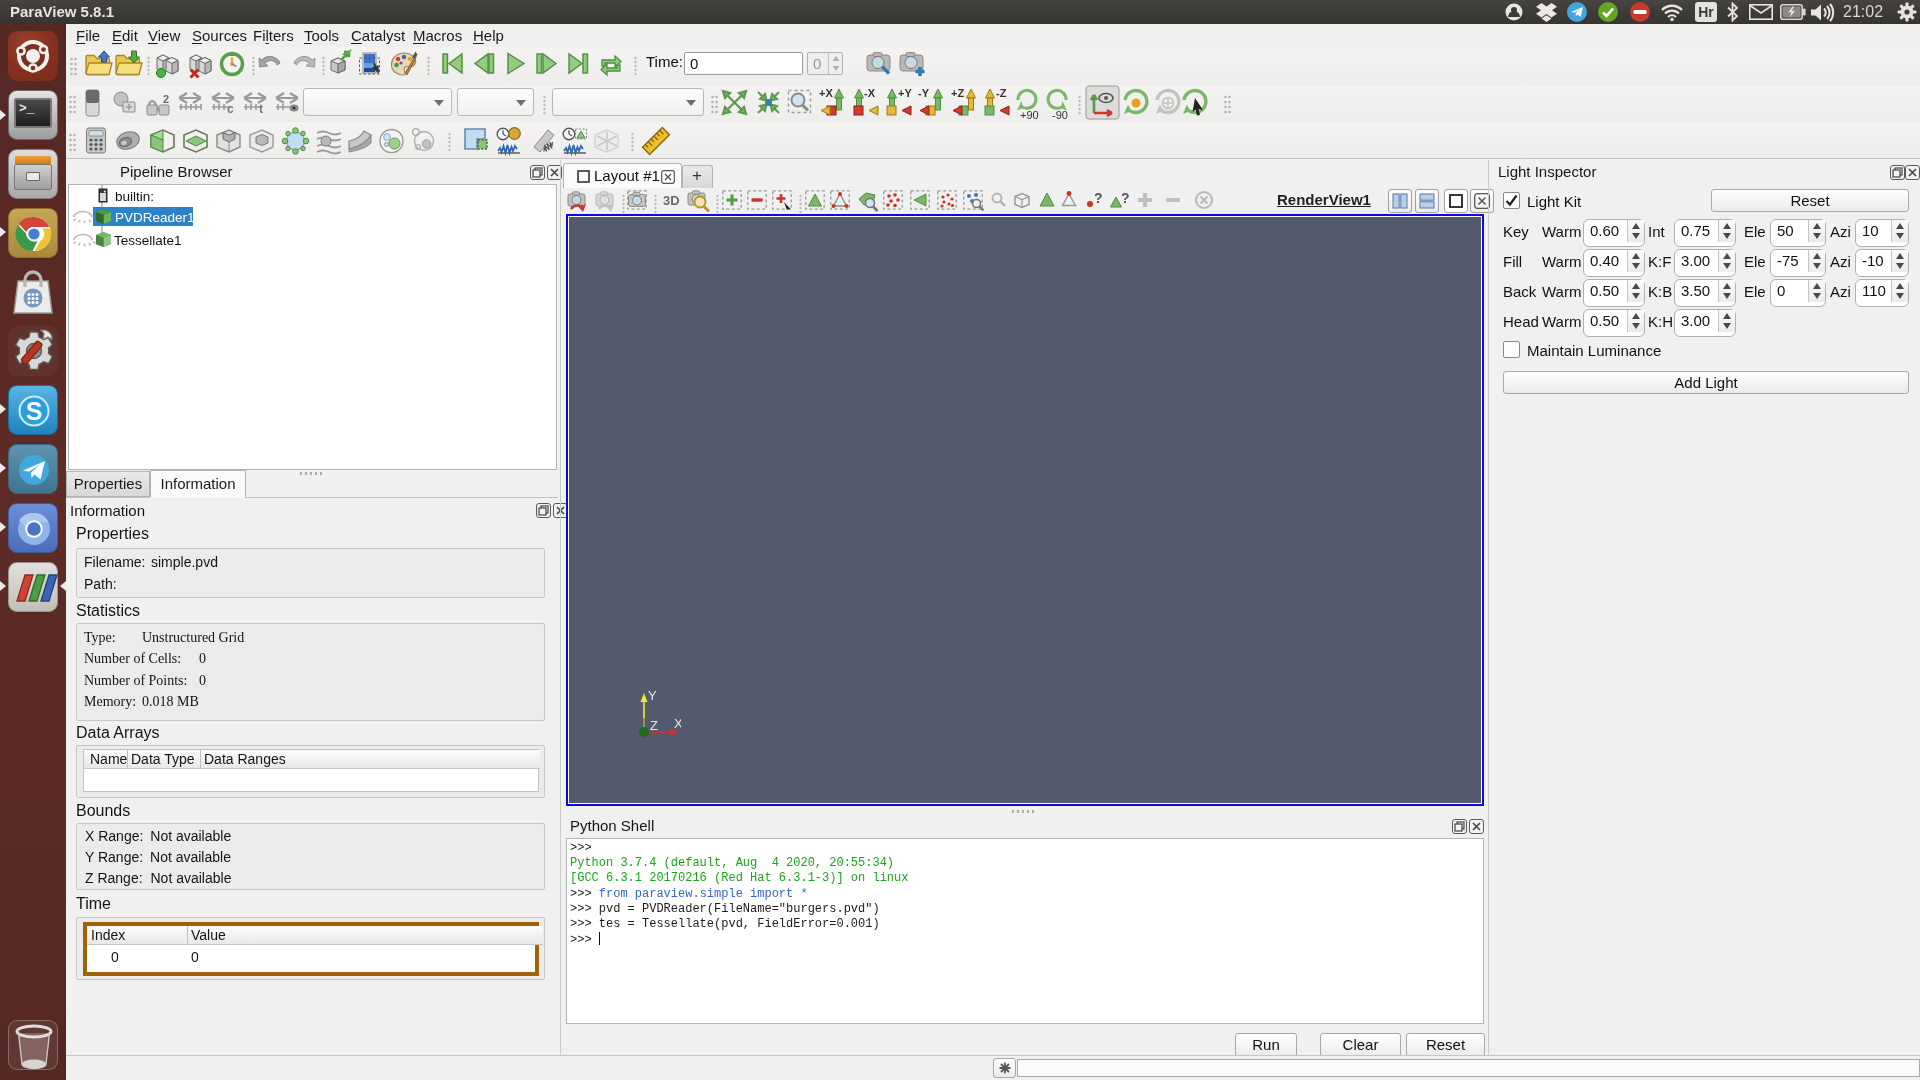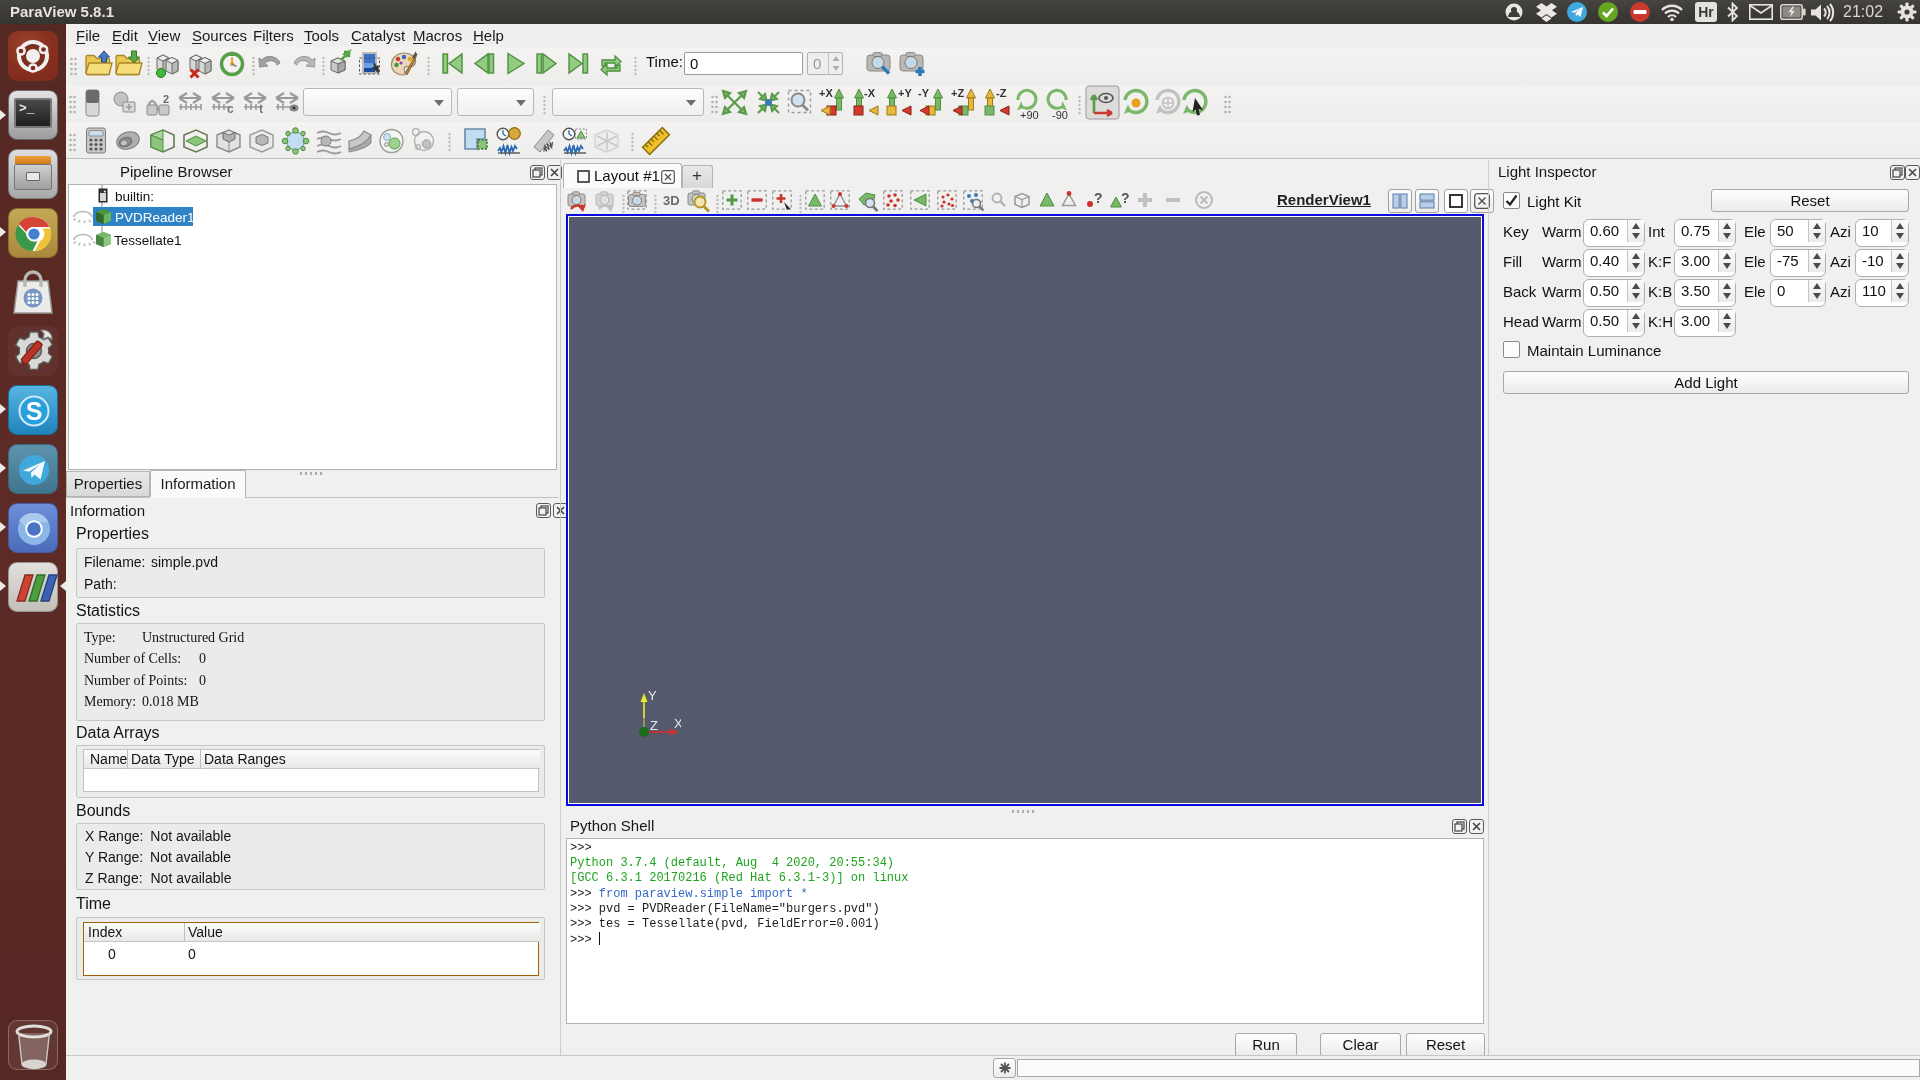--- a/index.html
+++ b/index.html
@@ -1002,21 +1002,21 @@
     </div>
   </div>
   <div class="sech" style="left:10px;top:304px;">Bounds</div>
   <div class="iframe" style="left:10px;top:325px;width:469px;height:67px;">
     <div class="itxt" style="left:8px;top:4px;">X Range: <span style="margin-left:3px">Not available</span></div>
     <div class="itxt" style="left:8px;top:25px;">Y Range: <span style="margin-left:3px">Not available</span></div>
     <div class="itxt" style="left:8px;top:46px;">Z Range: <span style="margin-left:4px">Not available</span></div>
   </div>
   <div class="sech" style="left:10px;top:397px;">Time</div>
   <div class="iframe" style="left:10px;top:419px;width:469px;height:63px;">
-    <div class="abs" style="left:6px;top:4px;width:456px;height:54px;border:1px solid #a16207;background:#fff;">
+    <div class="abs" style="left:6px;top:4px;width:456px;height:54px;border:4px solid #a16207;background:#fff;">
       <div class="abs" style="left:0;top:0;width:456px;height:19px;background:linear-gradient(180deg,#fcfcfb,#e8e8e6);border-bottom:1px solid #c6c6c4;"></div>
       <div class="itxt" style="left:4px;top:1px;">Index</div>
       <div class="itxt" style="left:104px;top:1px;">Value</div>
       <div class="abs" style="left:100px;top:0;width:1px;height:19px;background:#c0c0be;"></div>
       <div class="itxt" style="left:24px;top:23px;">0</div>
       <div class="itxt" style="left:104px;top:23px;">0</div>
     </div>
   </div>
 </div>
 

